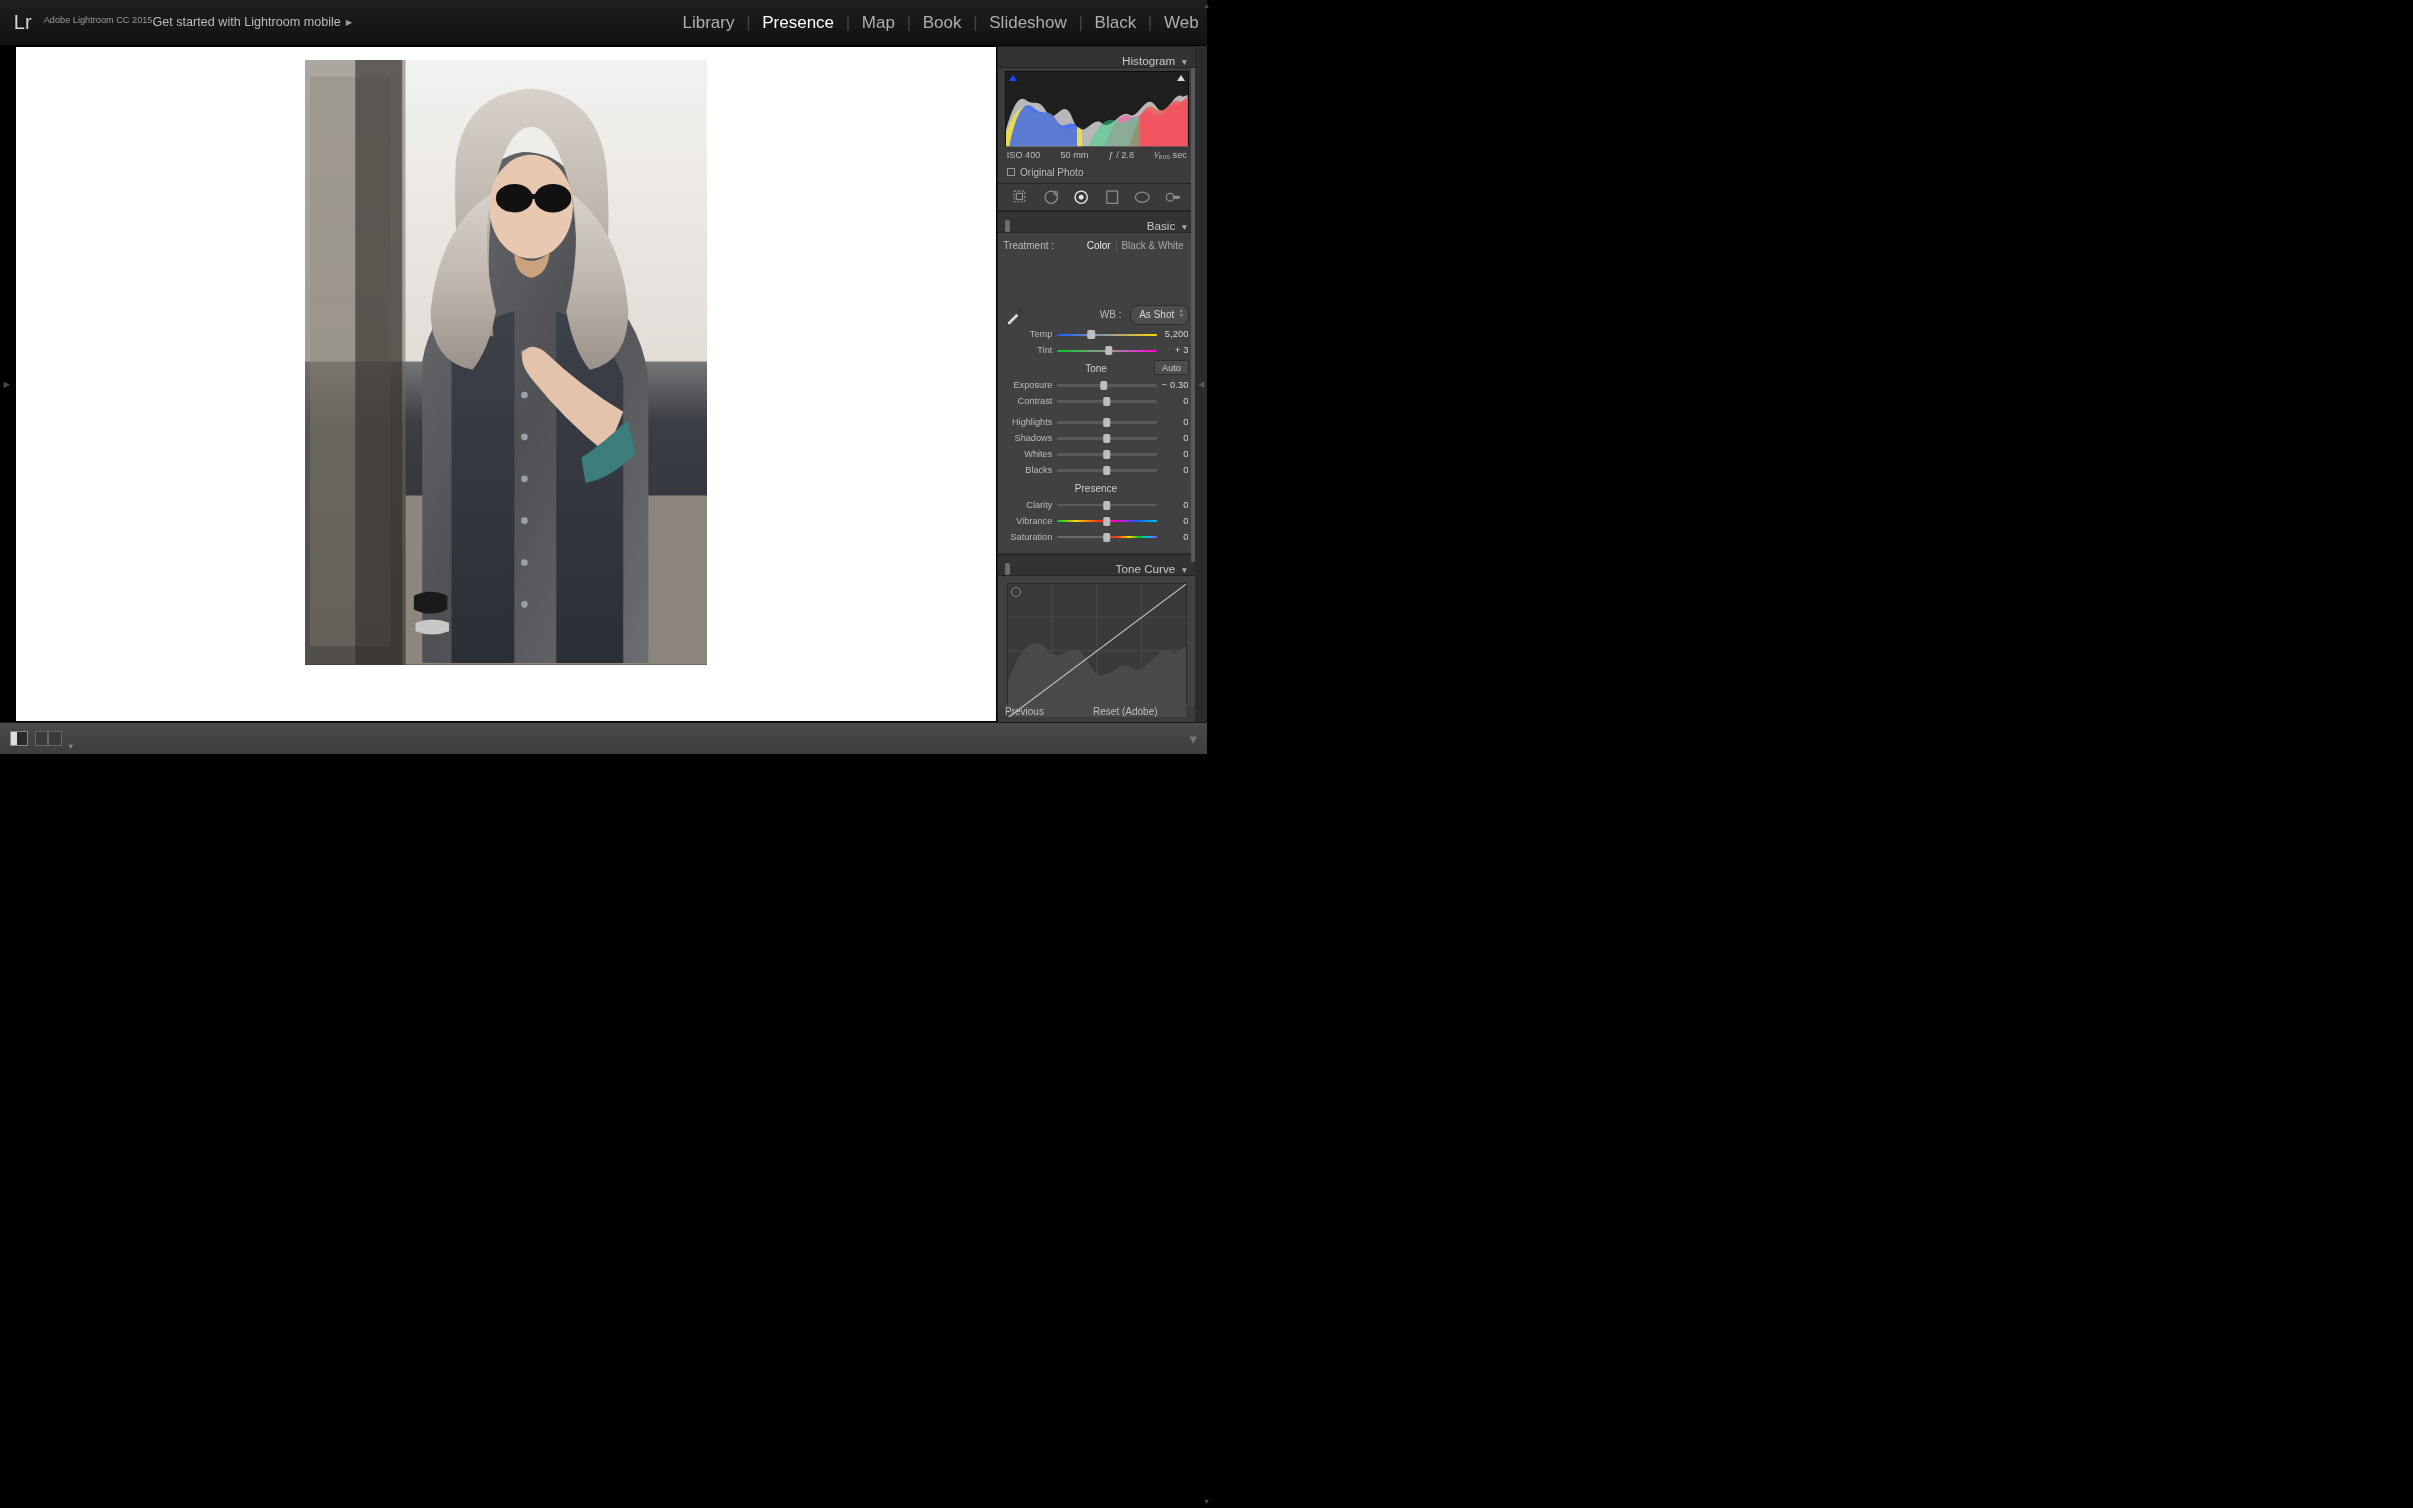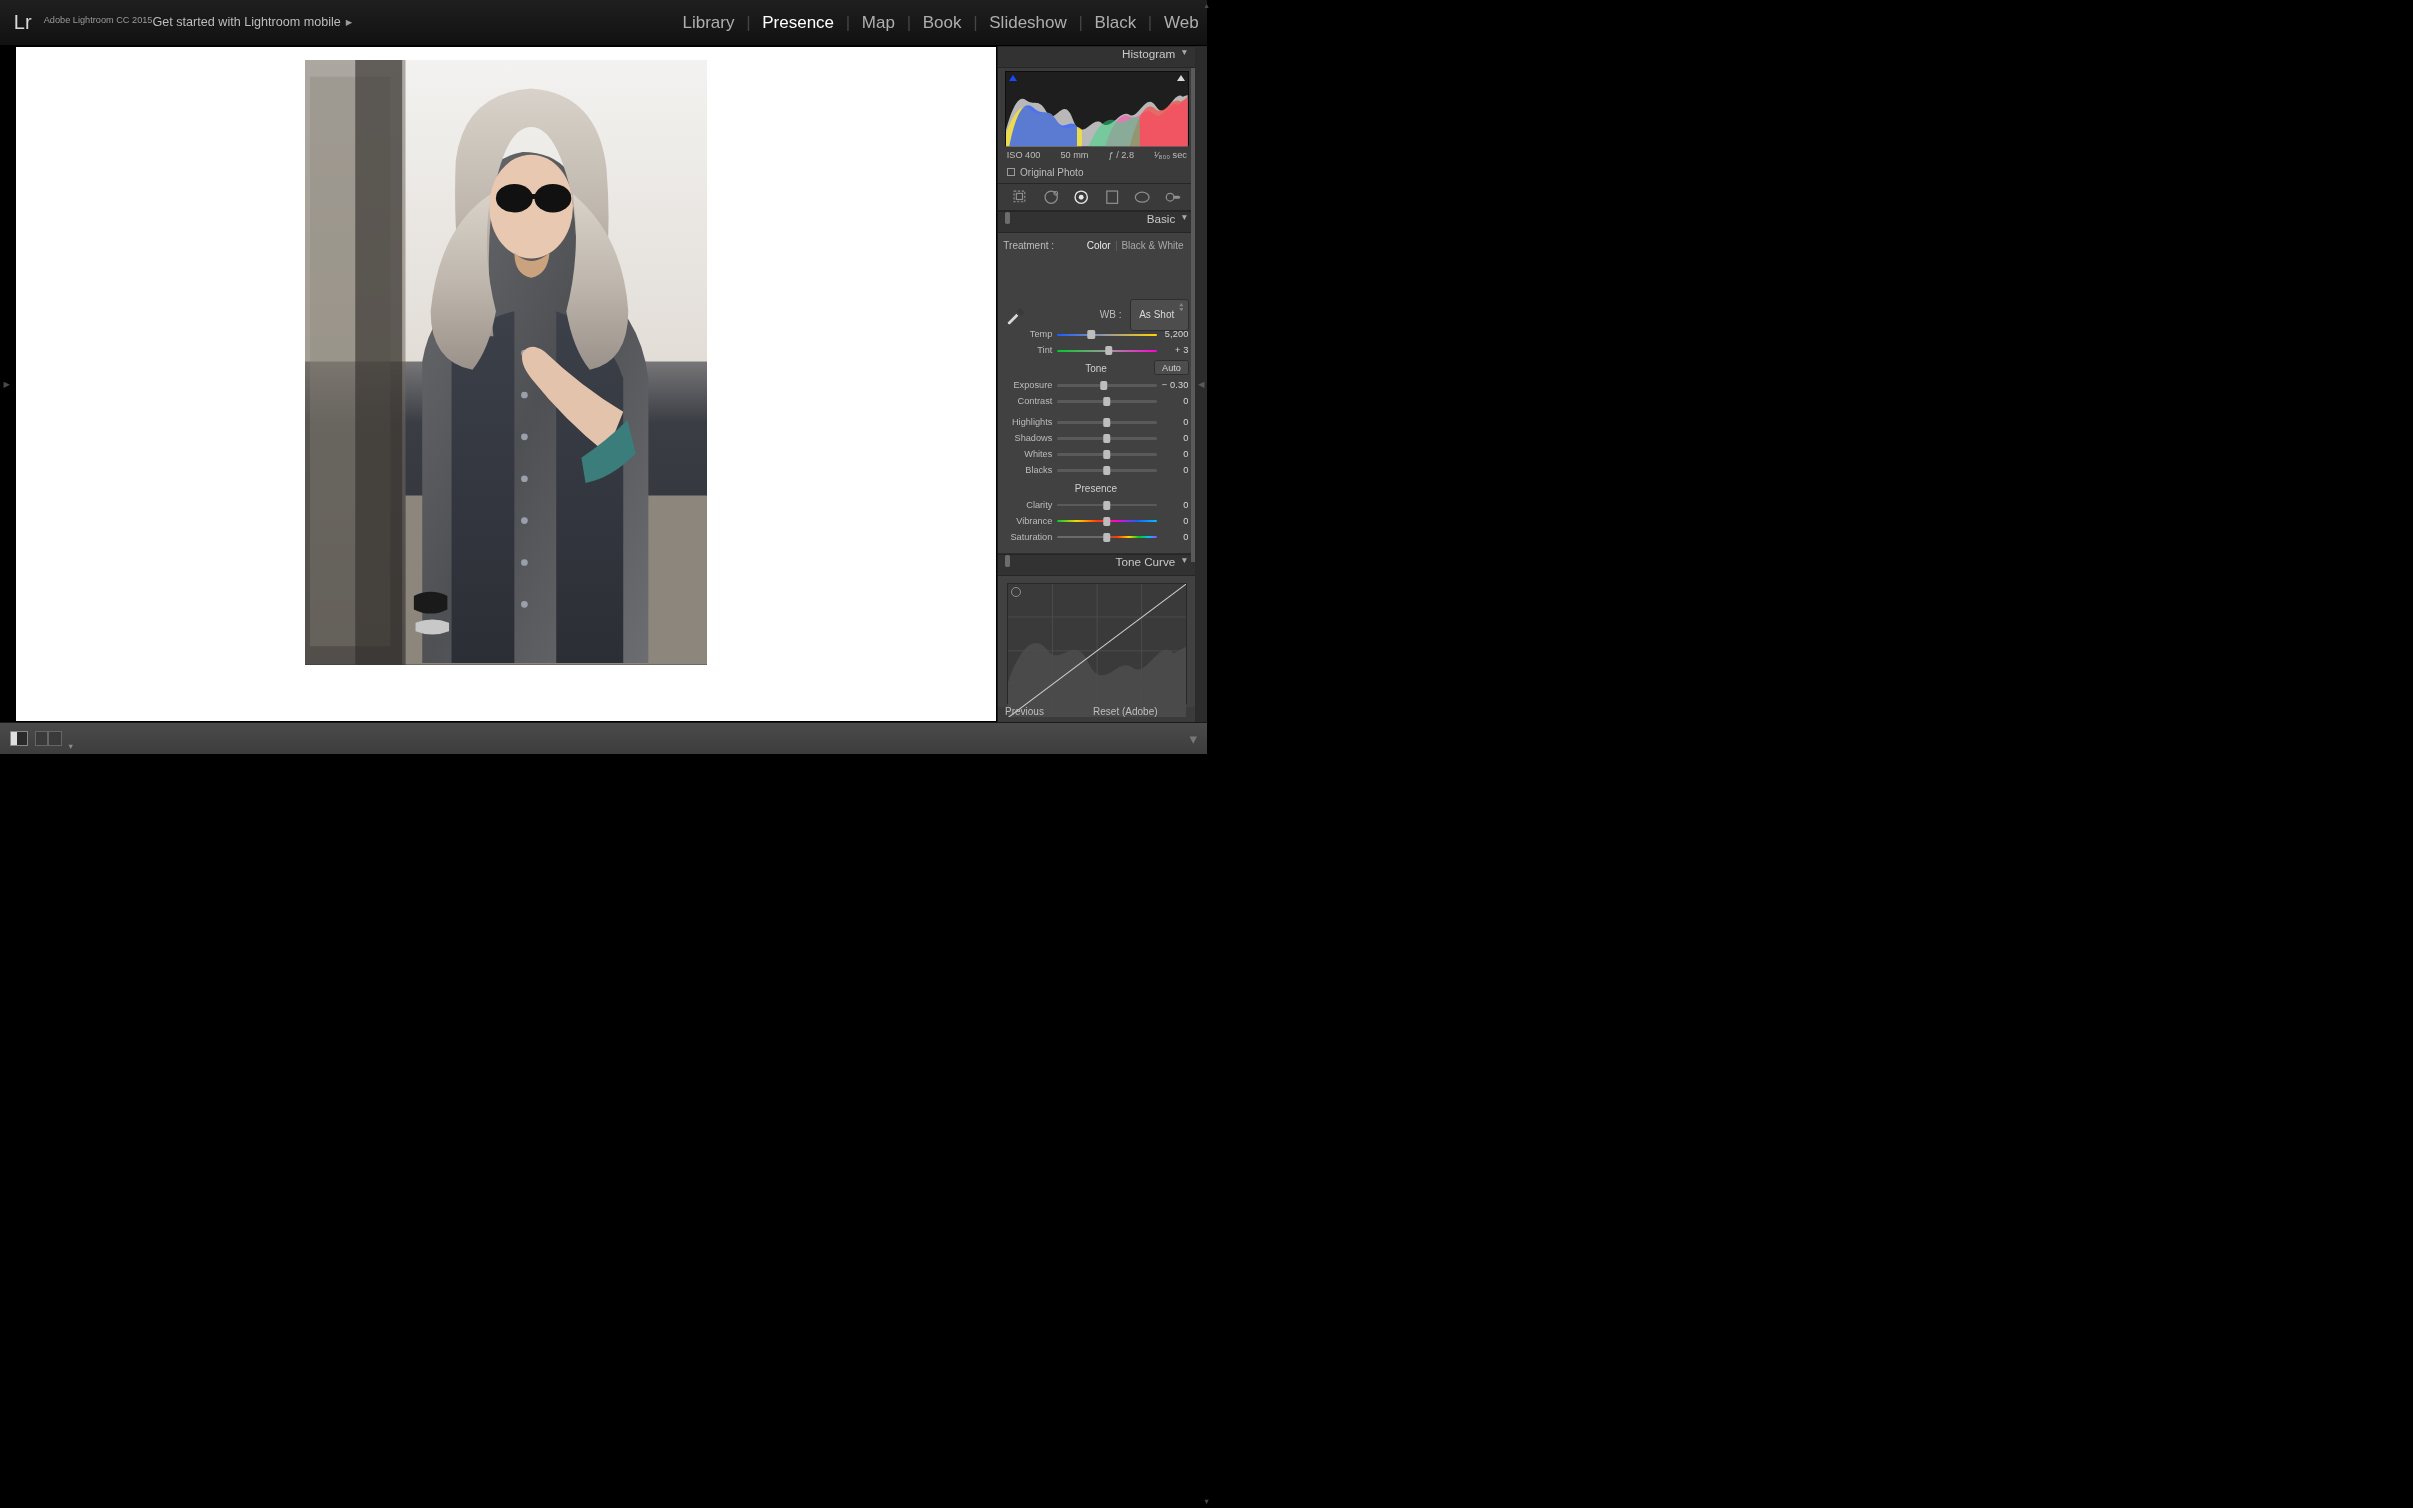--- a/index.html
+++ b/index.html
@@ -29,21 +29,21 @@
   .toolbar{height:32px;background:linear-gradient(#4a4a4a,#3d3d3d);display:flex;align-items:center;padding:0 10px;border-top:0.8px solid #1a1a1a;}
   .toolbar .tool{width:18.4px;height:15px;border:0.8px solid #888;margin-right:6.7px;background:#2a2a2a;}
   .toolbar .tool.loupe{background:linear-gradient(90deg,#e0e0e0 40%,#2a2a2a 40%);}
   .toolbar .dualtool{display:flex;gap:0;margin-right:3.4px;}
   .toolbar .dualtool div{width:13.4px;height:15px;border:0.8px solid #666;background:#3a3a3a;}
   .toolbar .tinytri{color:#888;font-size:7.5px;margin-left:1.7px;align-self:flex-end;margin-bottom:3.4px;}
   .toolbar .spacer{flex:1;}
   .toolbar .ba-toggle{color:#777;font-size:15px;}
   .bottom-center-arrow{position:absolute;left:50%;bottom:1.7px;transform:translateX(-50%);color:#4a4a4a;font-size:8.4px;}
   
-  .panel-head{height:22px;background:#323232;display:flex;align-items:flex-start;justify-content:flex-end;padding:0 6.7px;font-size:11.7px;color:#c8c8c8;border-bottom:0.8px solid #262626;border-top:0.8px solid #262626;gap:5px;}
+  .panel-head{height:22px;background:#323232;display:flex;align-items:flex-end;justify-content:flex-end;padding:0 6.7px;font-size:11.7px;color:#c8c8c8;border-bottom:0.8px solid #262626;border-top:0.8px solid #262626;gap:5px;}
   .panel-head .tri{color:#aaa;font-size:8.4px;}
   .section{background:#414141;padding:3.4px 6.7px 6.7px 5px;border-bottom:0.8px solid #2c2c2c;}
   
   .histo-wrap{height:75px;background:#1e1e1e;border:0.8px solid #0e0e0e;margin:3.4px 6.7px 0 6.7px;position:relative;}
   .histo-clip{position:absolute;top:2.5px;width:0;height:0;border-left:4.2px solid transparent;border-right:4.2px solid transparent;}
   .histo-clip.l{left:2.5px;border-bottom:6.7px solid #1849ff;}
   .histo-clip.r{right:2.5px;border-bottom:6.7px solid #d8d8d8;}
   .histo-meta{display:flex;justify-content:space-between;padding:3.4px 8.4px;font-size:9.2px;color:#bdbdbd;}
   .orig-photo{display:flex;align-items:center;gap:5px;padding:3.4px 8.4px 5px;font-size:10px;color:#bdbdbd;}
   .orig-photo .box{width:8.4px;height:8.4px;border:0.8px solid #9a9a9a;}
@@ -69,21 +69,21 @@
   .treatment{display:flex;align-items:center;font-size:10px;color:#bcbcbc;height:18.4px;}
   .treatment .left{flex:1;}
   .treatment .opt{padding:0 5px;color:#a8a8a8;}
   .treatment .opt.active{color:#eaeaea;}
   .treatment .bar{width:0.8px;height:10px;background:#5a5a5a;}
   .wb-row{display:flex;align-items:center;height:23.5px;margin-top:48px;}
   .wb-row .dropper{width:25px;height:22px;margin-right:5px;}
   .wb-row .dropper svg{width:25px;height:22px;}
   .wb-row .fill{flex:1;}
   .wb-row .wlabel{font-size:10px;color:#bcbcbc;margin-right:8.4px;}
-  .wb-row .pick{background:#4d4d4d;border:0.8px solid #2e2e2e;border-radius:3px;height:32px;padding:0 13.4px 0 8.4px;font-size:10px;color:#d8d8d8;display:flex;align-items:center;position:relative;}
+  .wb-row .pick{background:#4d4d4d;border:0.8px solid #2e2e2e;border-radius:8px;height:20px;padding:0 13.4px 0 8.4px;font-size:10px;color:#d8d8d8;display:flex;align-items:center;position:relative;}
   .wb-row .pick:after{content:"";position:absolute;right:4.2px;top:3.4px;width:4.2px;height:8.4px;background:linear-gradient(#9a9a9a,#9a9a9a);clip-path:polygon(0 40%,100% 40%,50% 0,50% 0,0 40%,0 60%,100% 60%,50% 100%,0 60%);opacity:.7;}
   .gap6{height:5px;}
   
   .tc-wrap{height:131px;padding:6.7px 8.4px 3.4px 8.4px;background:#414141;}
   .tc-box{width:100%;height:100%;background:#3a3a3a;border:0.8px solid #282828;position:relative;}
   .tc-box .grid{position:absolute;inset:0;}
   .tc-box .grid line{stroke:#4e4e4e;stroke-width:1;}
   .tc-box .diag{position:absolute;inset:0;}
   .tc-box .diag line{stroke:#cfcfcf;stroke-width:1.2;}
   .tc-target{position:absolute;left:3.4px;top:3.4px;width:10px;height:10px;border:1.3px solid #8a8a8a;border-radius:50%;}

